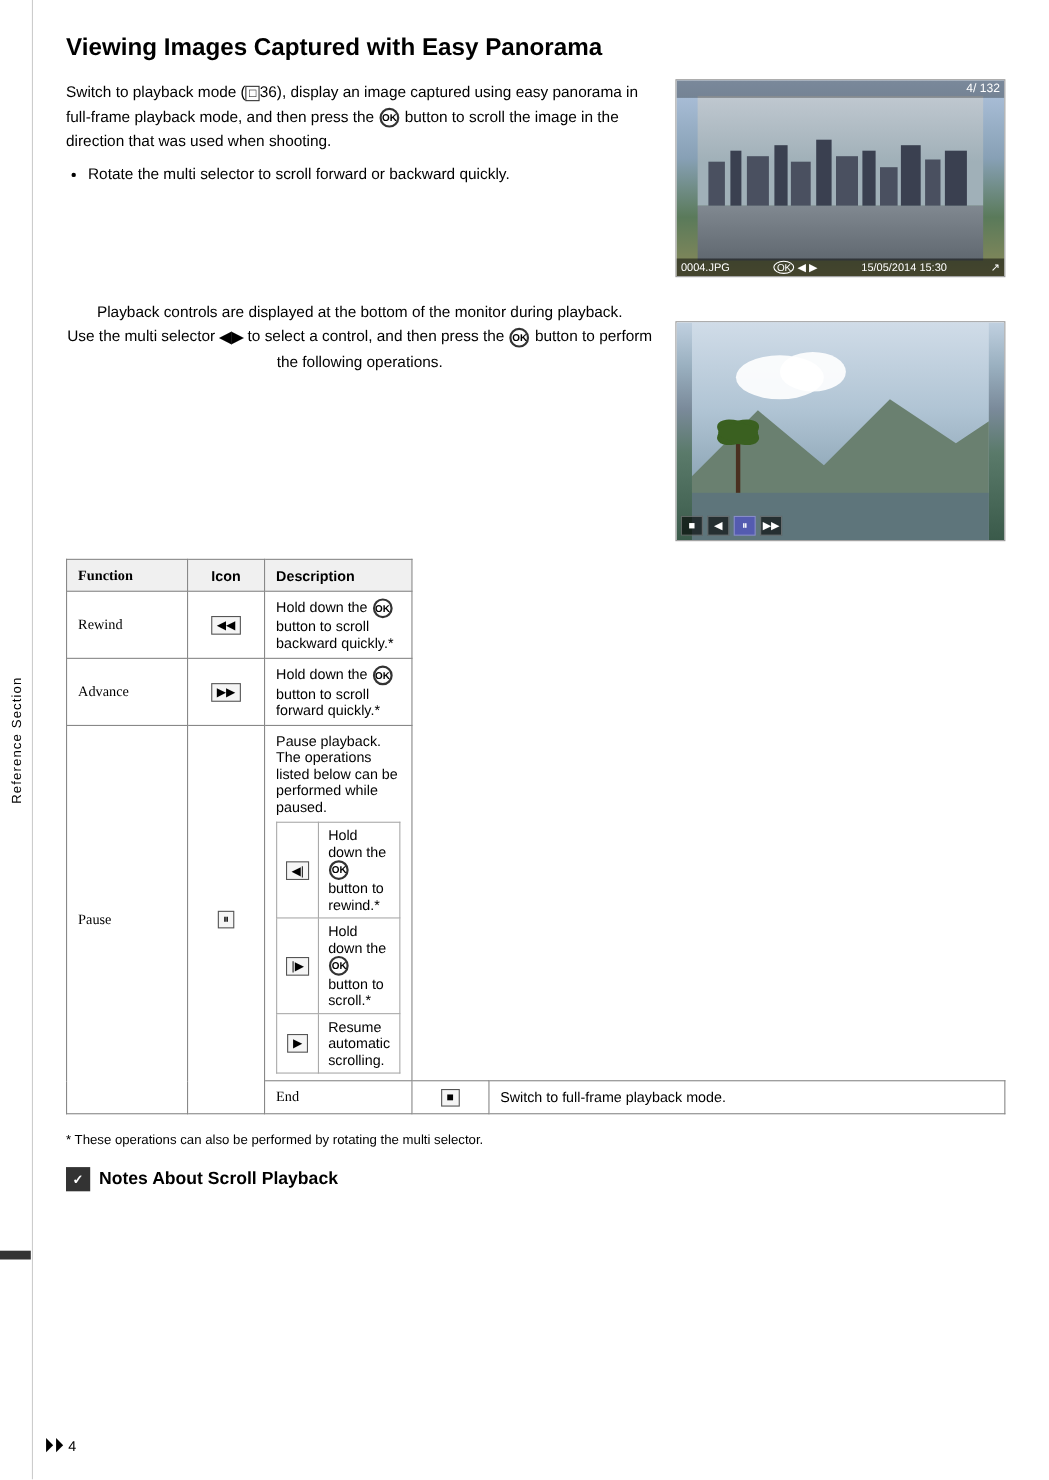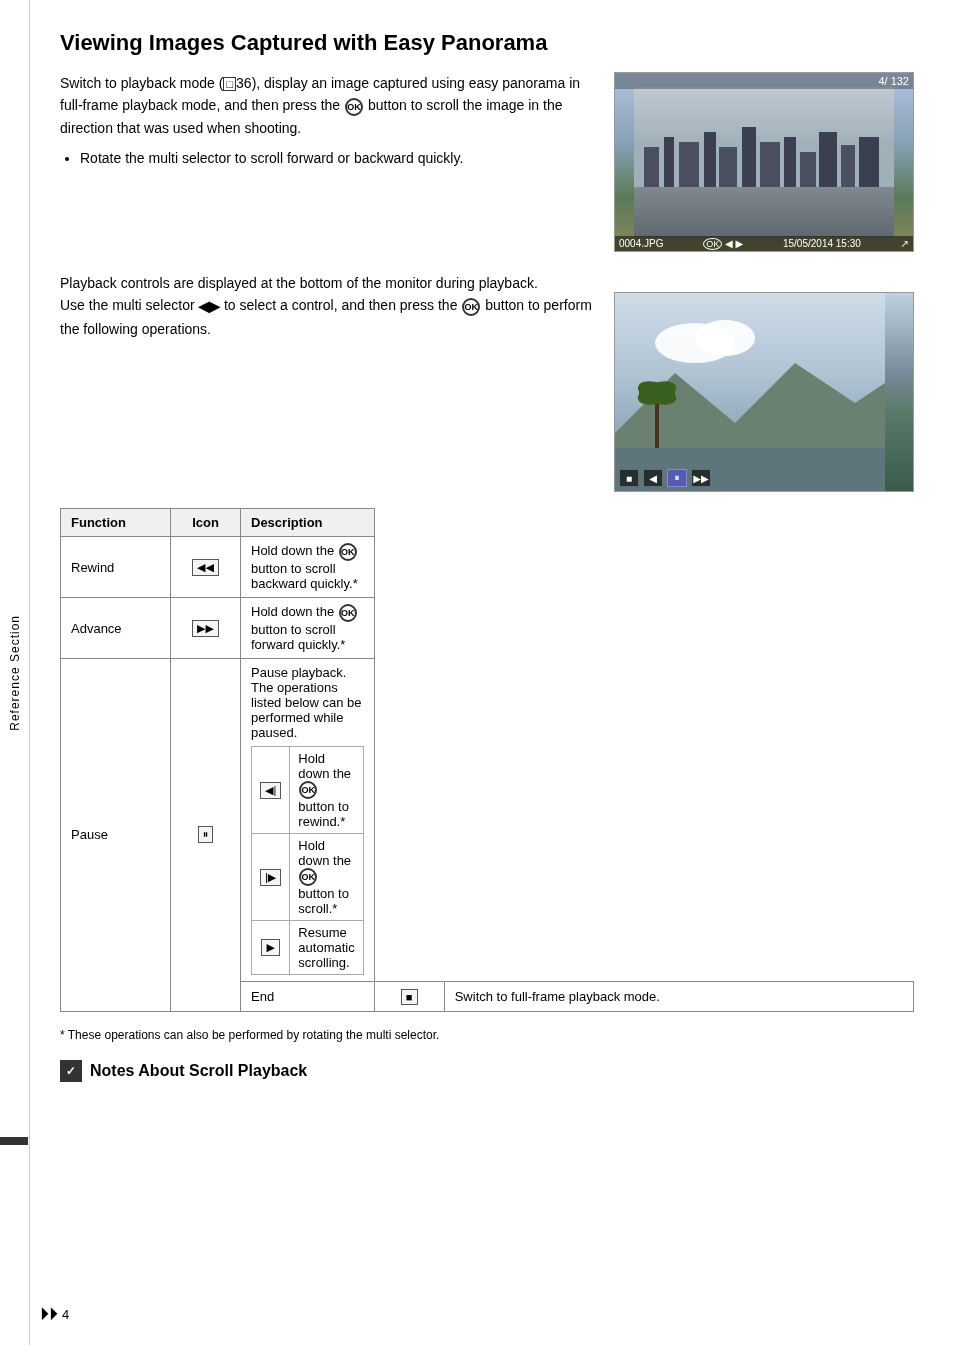--- a/index.html
+++ b/index.html
@@ -151,20 +151,21 @@
       font-size: 13px;
     }
     .function-table th {
       background: #f0f0f0;
       font-weight: bold;
       text-align: center;
     }
     .function-table .col-function {
       width: 110px;
       text-align: left;
+      font-family: Liberation Serif, serif;
     }
     .function-table .col-icon {
       width: 70px;
       text-align: center;
     }
     .function-table .col-description {
       text-align: left;
     }
     .function-table .sub-table {
       width: 100%;
@@ -242,20 +243,21 @@
       margin: 0 1px;
     }
     .arrow-selector {
       font-weight: bold;
       vertical-align: middle;
     }
     .playback-two-col {
       display: flex;
       gap: 20px;
       margin-bottom: 16px;
+      text-align: center;
     }
     .playback-left {
       flex: 1;
       line-height: 1.6;
     }
   </style>
 </head>
 <body>
 
 <div class="page-wrapper">

